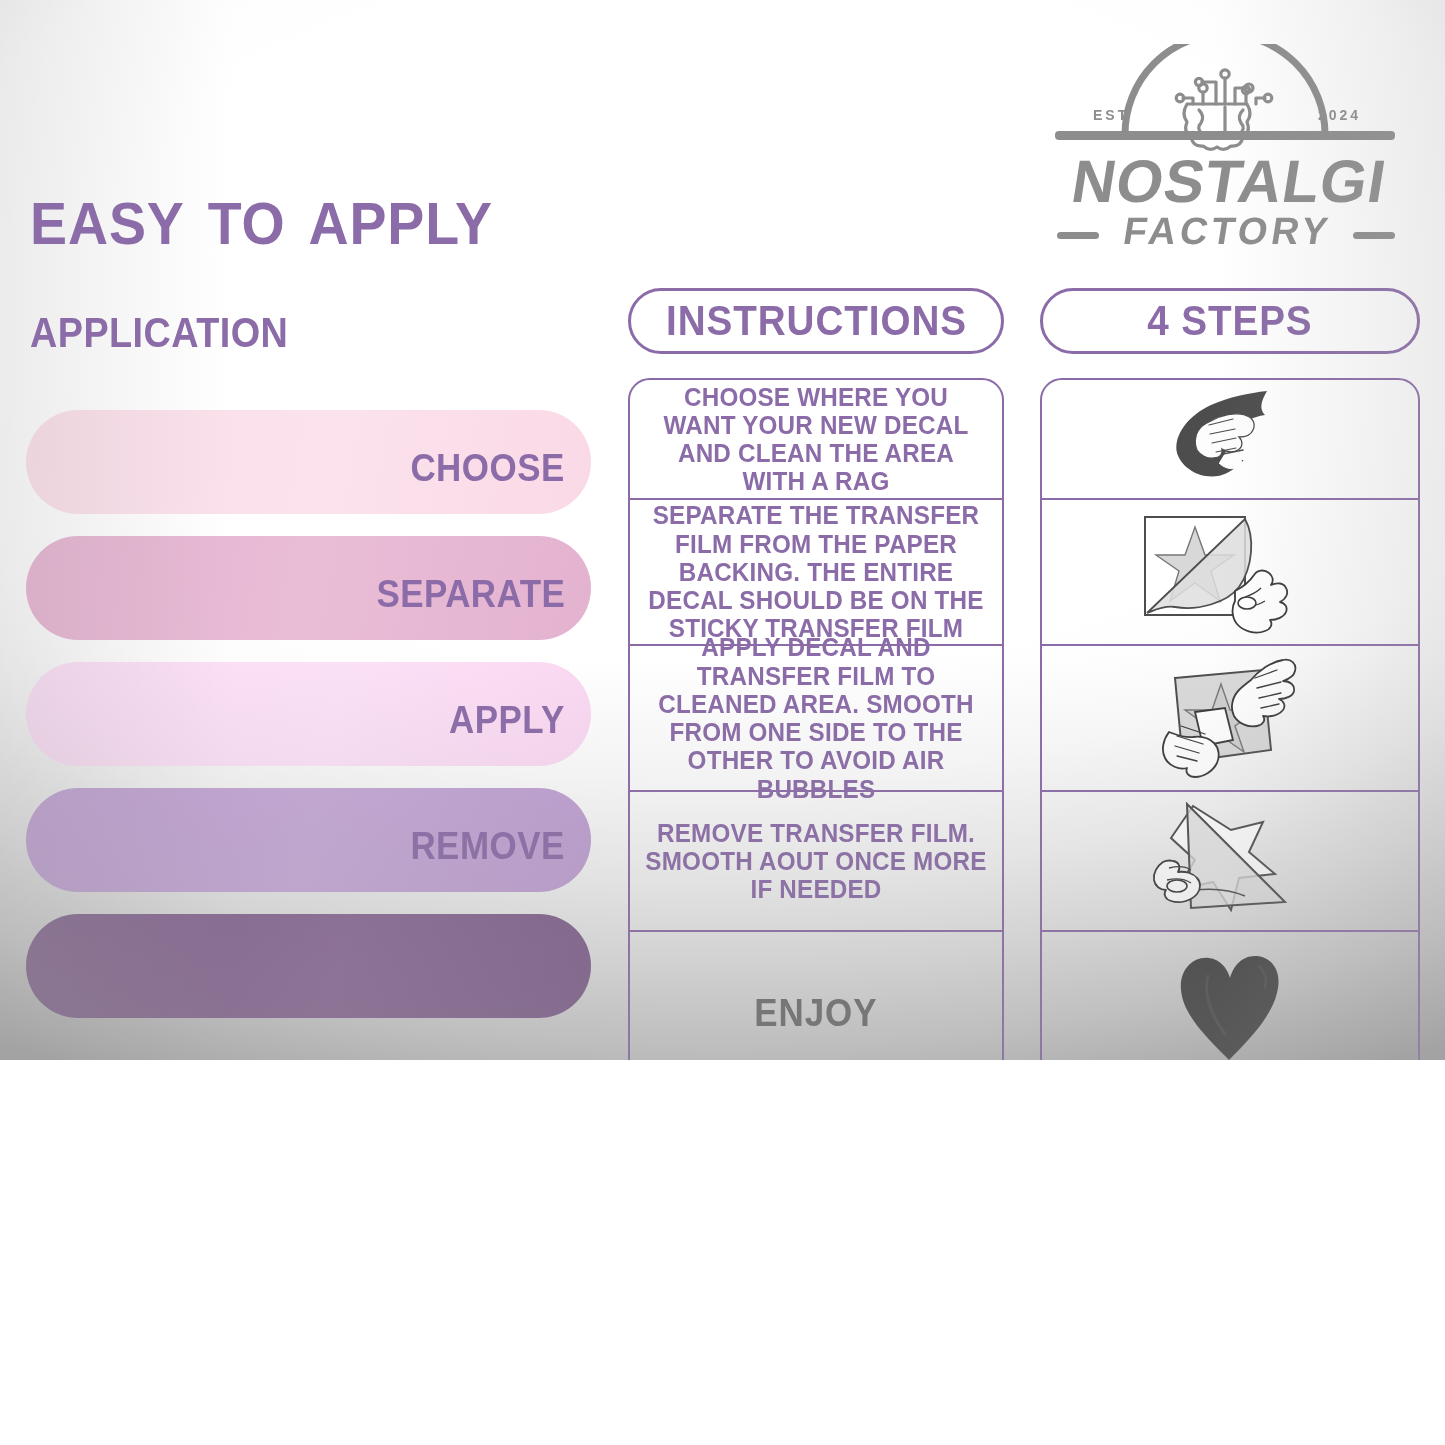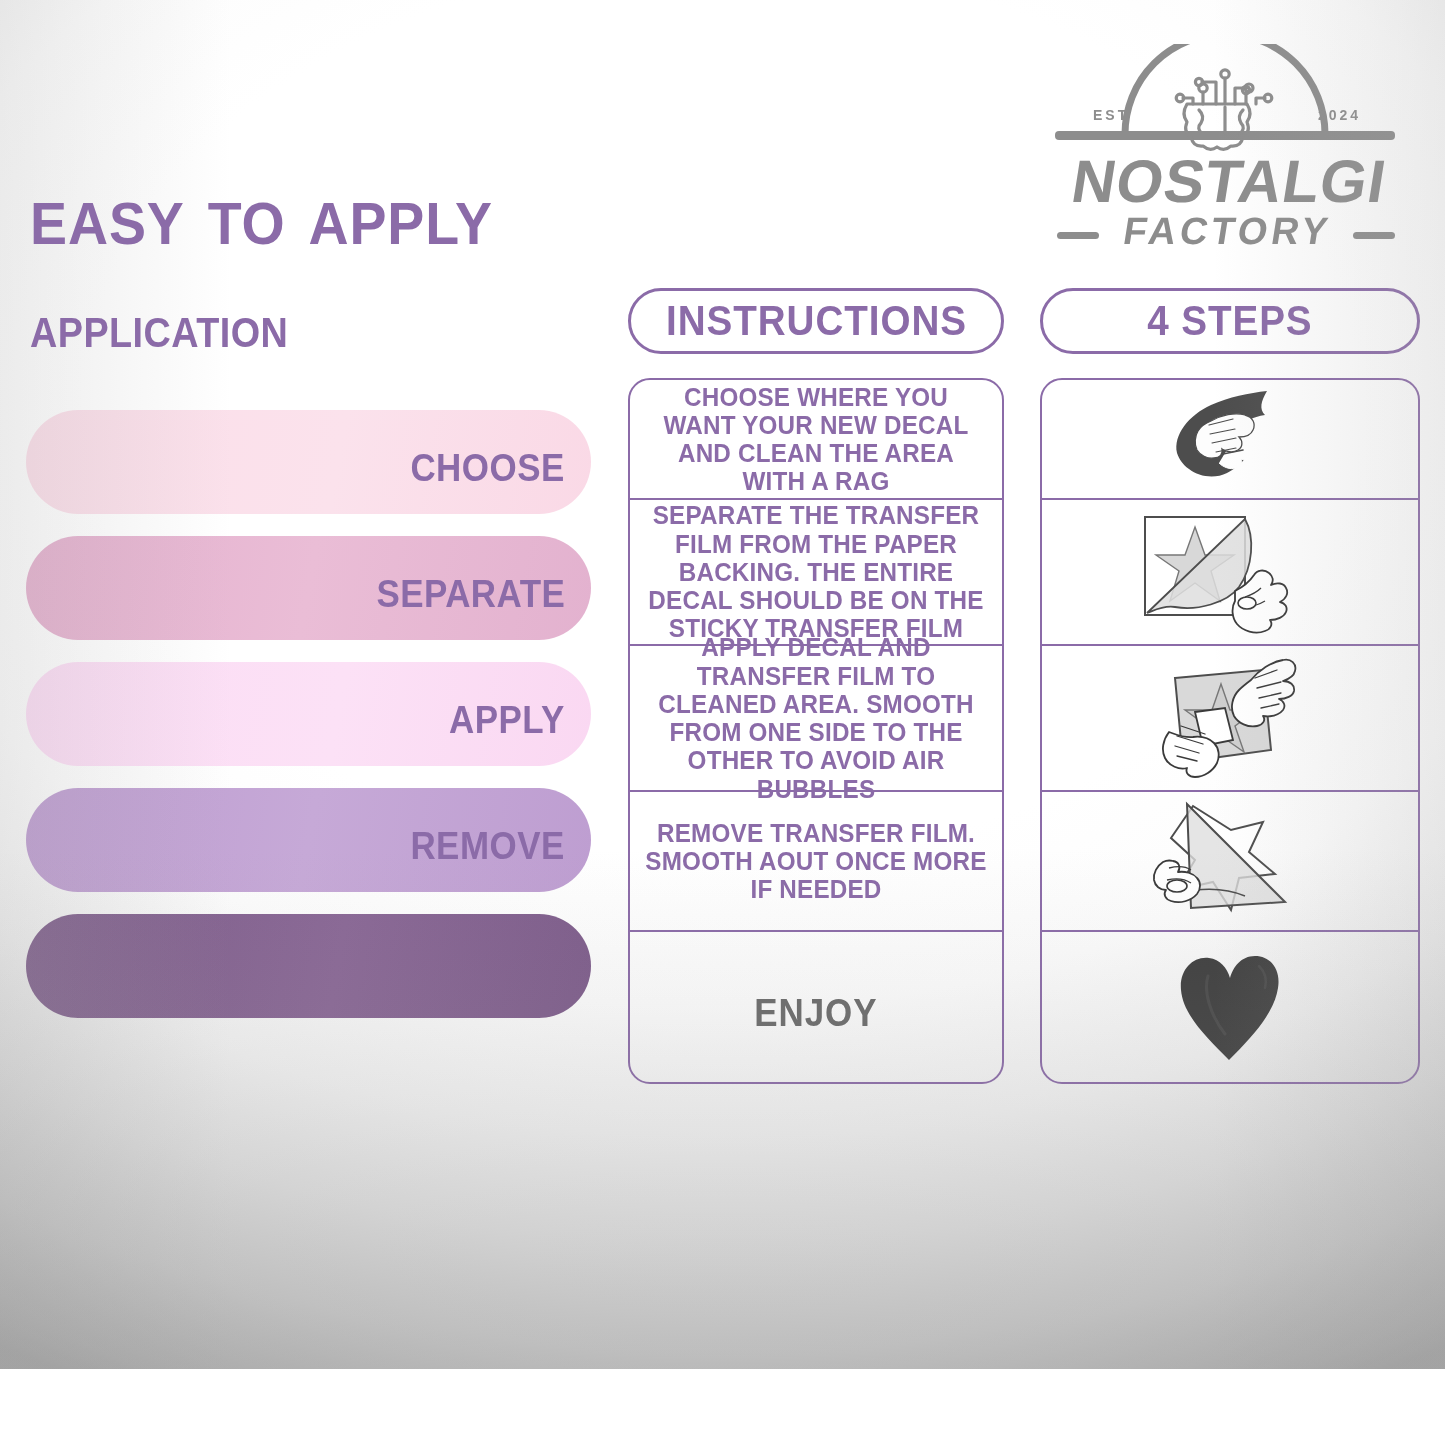--- a/index.html
+++ b/index.html
@@ -7,21 +7,21 @@
   html, body {
     width: 1445px;
     height: 1445px;
     overflow: hidden;
     font-family: "Liberation Sans", sans-serif;
   }
 
   .canvas {
     position: relative;
     width: 1445px;
-    height: 1369px;
+    height: 1060px;
     background:
       radial-gradient(ellipse 105% 78% at 50% 30%,
         #ffffff 0%,
         #ffffff 42%,
         #fcfcfc 56%,
         #f2f2f2 68%,
         #e3e3e3 78%,
         #cfcfcf 88%,
         #b4b4b4 97%,
         #a8a8a8 100%);

